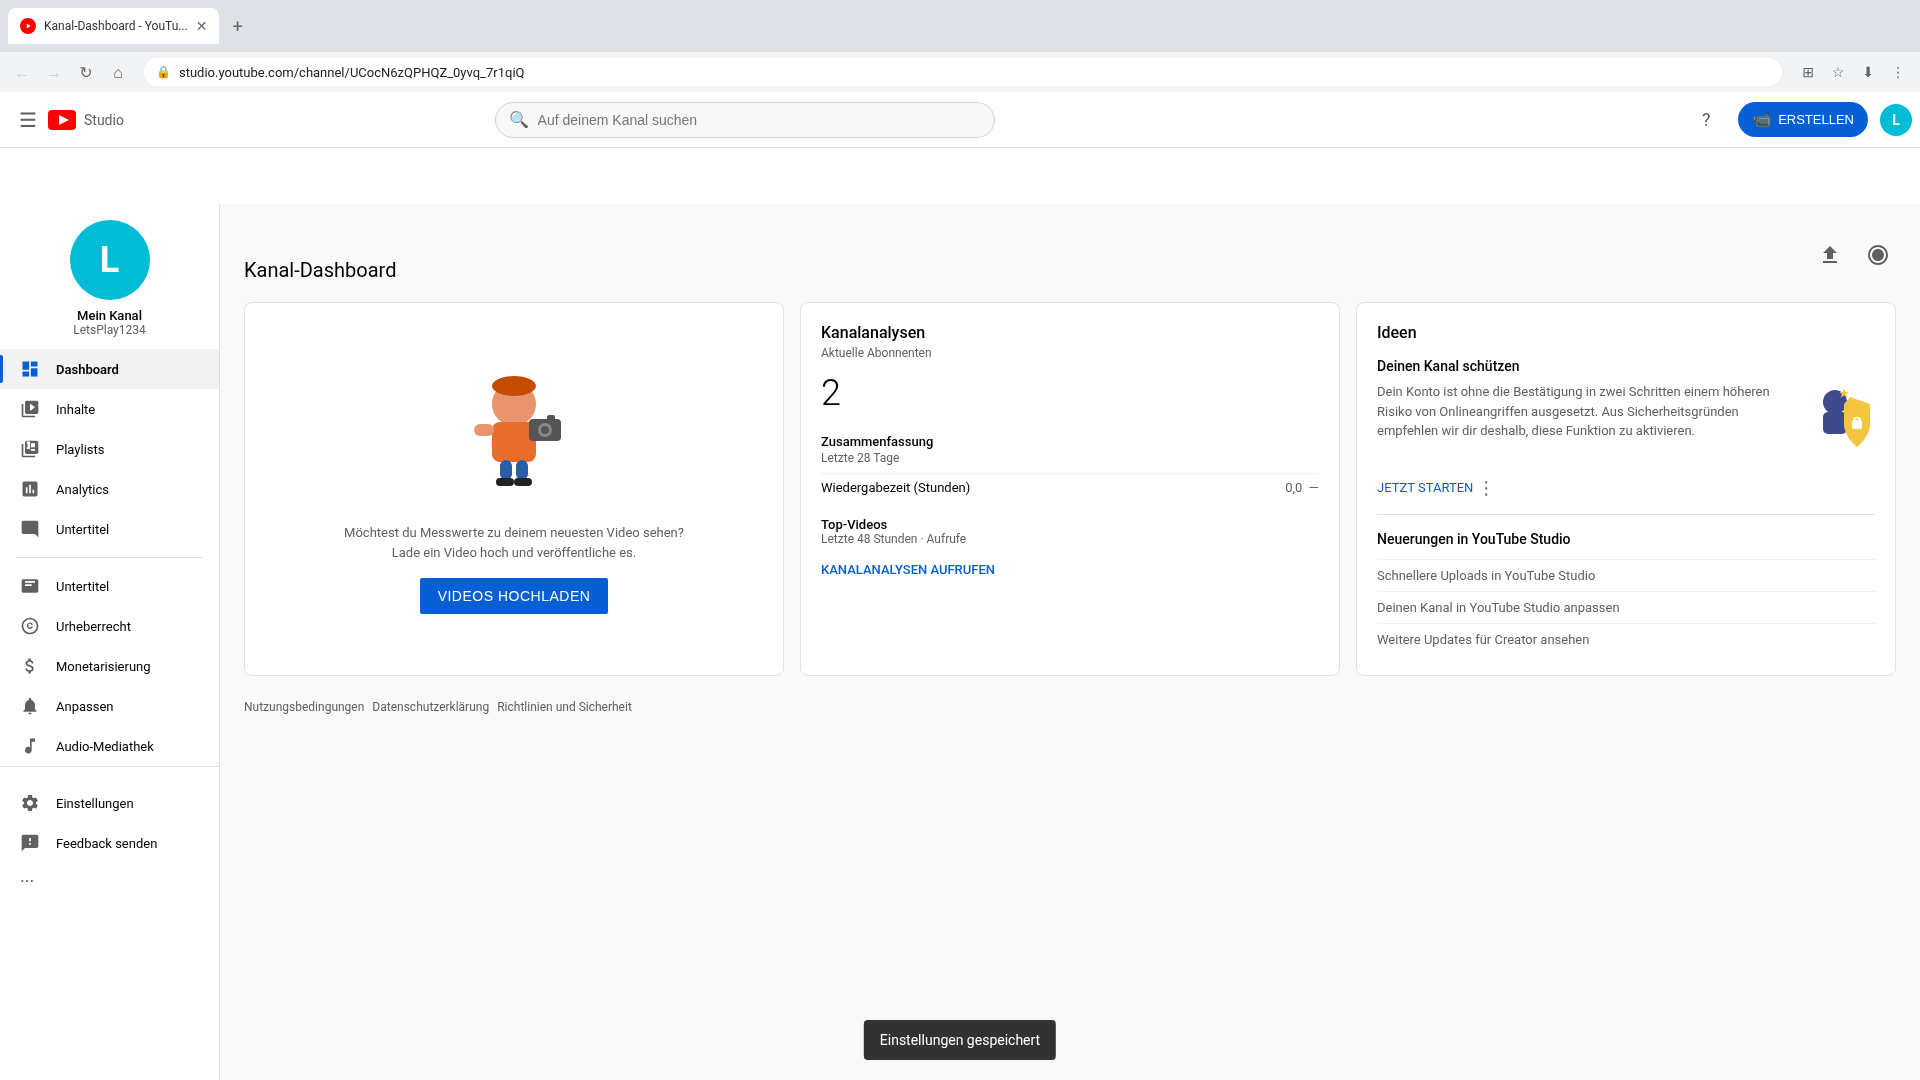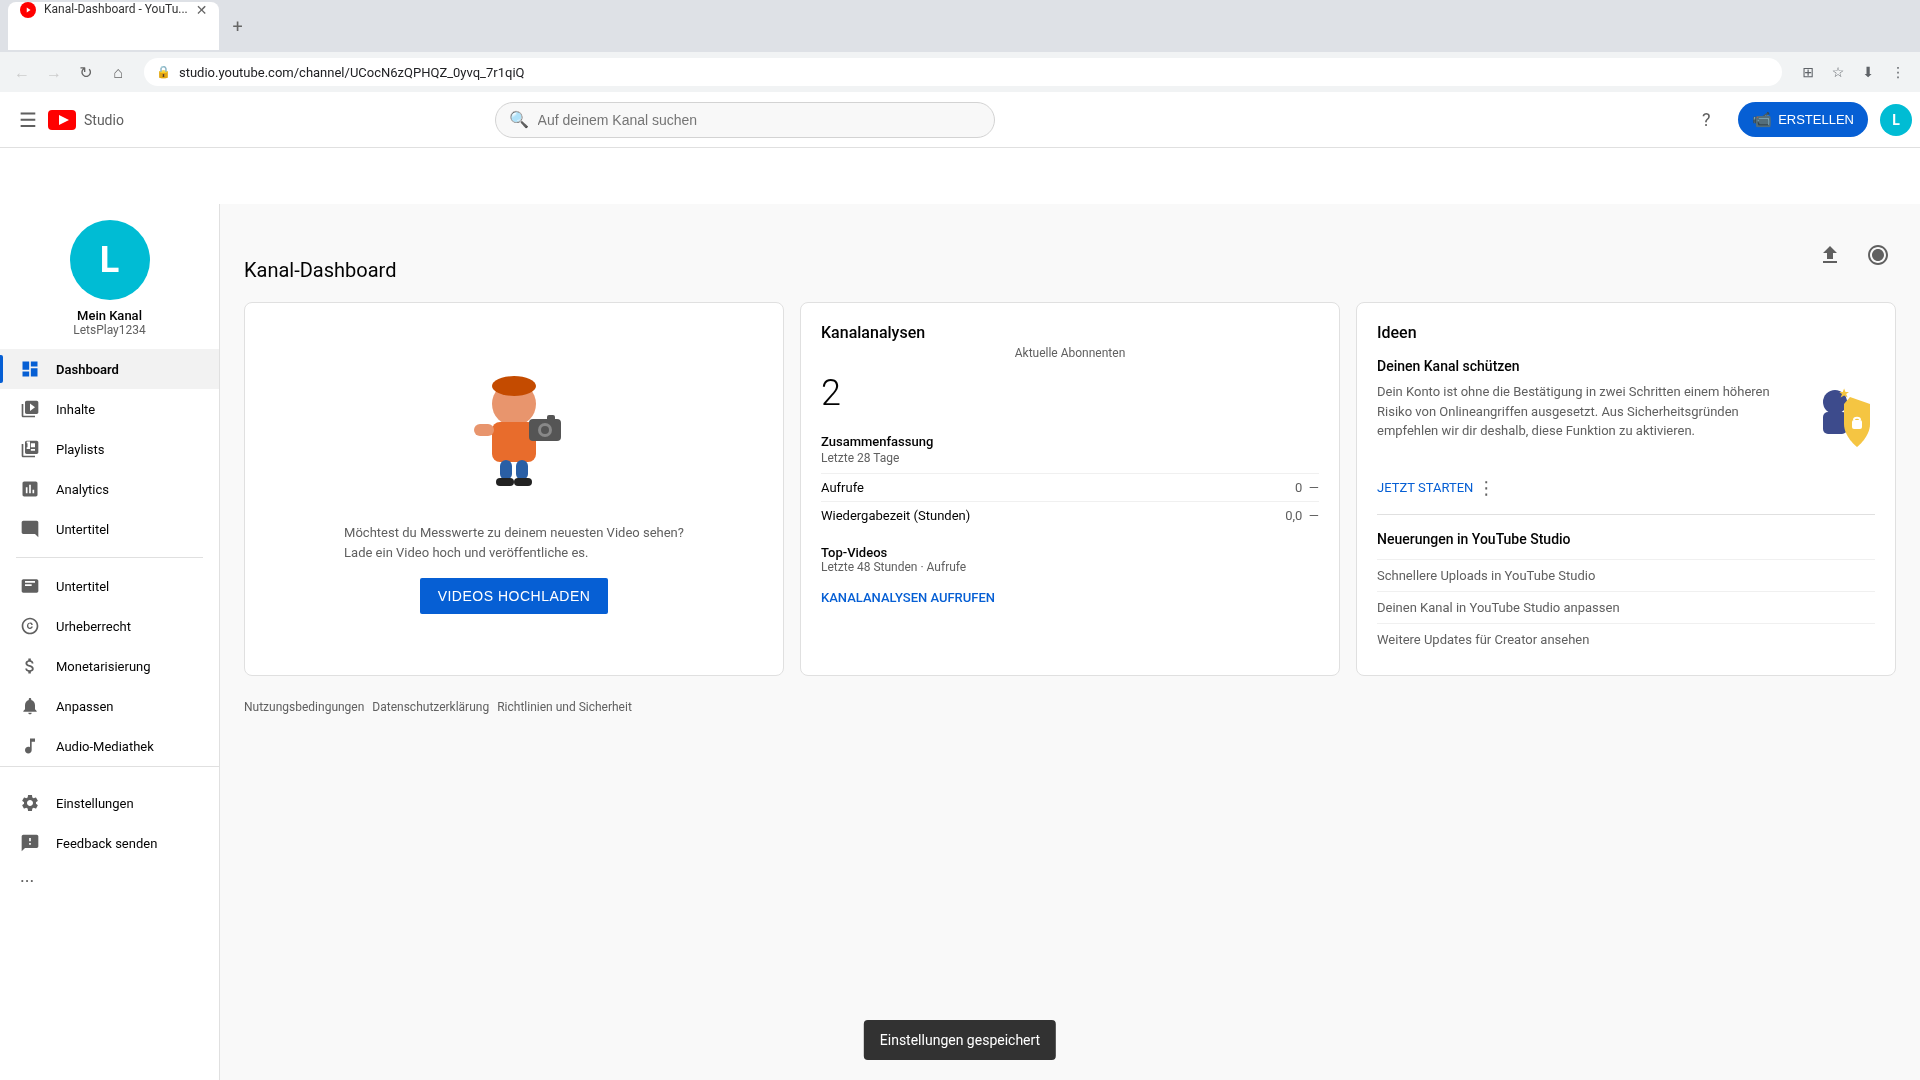--- a/index.html
+++ b/index.html
@@ -1,20 +1,20 @@
 <!DOCTYPE html>
 <html><head>
   <meta charset="utf-8">
   <style>
     * { margin: 0; padding: 0; box-sizing: border-box; }
     body { font-family: 'Roboto', Arial, sans-serif; background: #fff; width: 1920px; height: 1080px; overflow: hidden; font-size: 14px; color: #030303; }
 
     
     .browser-chrome { background: #dee1e6; height: 52px; display: flex; align-items: center; padding: 0 8px; gap: 4px; }
-    .browser-tab { background: #fff; height: 48px; display: flex; padding: 0 12px; gap: 8px; border-radius: 8px 8px 0 0; min-width: 200px; font-size: 13px; }
+    .browser-tab { background: #fff; height: 36px; display: flex; align-items: center; padding: 0 12px; gap: 8px; border-radius: 8px 8px 0 0; min-width: 200px; font-size: 13px; }
     .browser-tab-favicon { width: 16px; height: 16px; background: #ff0000; border-radius: 50%; display: flex; align-items: center; justify-content: center; color: #fff; font-size: 9px; font-weight: bold; }
     .browser-tab-title { flex: 1; font-size: 12px; color: #333; white-space: nowrap; overflow: hidden; text-overflow: ellipsis; max-width: 160px; }
     .browser-tab-close { color: #666; font-size: 14px; cursor: pointer; }
     .browser-tab-new { width: 28px; height: 28px; display: flex; align-items: center; justify-content: center; color: #666; font-size: 18px; }
     .browser-nav { background: #f1f3f4; height: 40px; display: flex; align-items: center; padding: 0 8px; gap: 4px; }
     .nav-btn { width: 28px; height: 28px; display: flex; align-items: center; justify-content: center; color: #666; font-size: 16px; border-radius: 50%; cursor: pointer; }
     .nav-btn.disabled { color: #ccc; cursor: default; }
     .address-bar { flex: 1; height: 28px; background: #fff; border-radius: 14px; display: flex; align-items: center; padding: 0 12px; gap: 8px; font-size: 13px; color: #333; margin: 0 8px; }
     .address-bar .lock-icon { color: #188038; font-size: 12px; }
     .address-bar .url-text { flex: 1; font-size: 13px; color: #202124; }
@@ -57,26 +57,26 @@
     .dashboard-actions { display: flex; gap: 12px; align-items: center; }
     .upload-icon-btn { width: 36px; height: 36px; display: flex; align-items: center; justify-content: center; cursor: pointer; color: #606060; font-size: 20px; border-radius: 50%; }
 
     .dashboard-grid { display: grid; grid-template-columns: 1fr 1fr 1fr; gap: 16px; }
 
     .card { background: #fff; border-radius: 8px; border: 1px solid #e0e0e0; padding: 20px; }
 
     
     .upload-card { display: flex; flex-direction: column; align-items: center; justify-content: center; min-height: 300px; }
     .upload-illustration { margin-bottom: 16px; }
-    .upload-text { font-size: 13px; color: #606060; text-align: left; margin-bottom: 16px; line-height: 1.5; }
+    .upload-text { font-size: 13px; color: #606060; text-align: center; margin-bottom: 16px; line-height: 1.5; }
     .upload-btn { background: #065fd4; color: #fff; border: none; border-radius: 2px; padding: 10px 18px; font-size: 14px; font-weight: 500; cursor: pointer; letter-spacing: 0.5px; }
 
     
     .analytics-card-title { font-size: 16px; font-weight: 500; margin-bottom: 4px; color: #030303; }
-    .analytics-subtitle { font-size: 12px; color: #606060; margin-bottom: 12px; text-align: center; }
+    .analytics-subtitle { font-size: 12px; color: #606060; margin-bottom: 12px; }
     .subscribers-big { font-size: 36px; font-weight: 300; margin-bottom: 20px; }
     .summary-section-title { font-size: 13px; font-weight: 500; margin-bottom: 2px; }
     .summary-period { font-size: 12px; color: #606060; margin-bottom: 8px; }
     .summary-row { display: flex; align-items: center; justify-content: space-between; padding: 6px 0; border-top: 1px solid #f0f0f0; font-size: 13px; }
     .summary-row-label { color: #030303; }
     .summary-row-value { color: #606060; display: flex; align-items: center; gap: 4px; }
     .top-videos-section { margin-top: 16px; }
     .top-videos-title { font-size: 13px; font-weight: 500; }
     .top-videos-subtitle { font-size: 12px; color: #606060; margin-bottom: 4px; }
     .view-analytics-link { color: #065fd4; font-size: 13px; font-weight: 500; cursor: pointer; text-decoration: none; margin-top: 16px; display: block; }
@@ -351,24 +351,20 @@
 
         <div class="card">
           <div class="analytics-card-title">Kanalanalysen</div>
           <div class="analytics-subtitle">Aktuelle Abonnenten</div>
           <div class="subscribers-big">2</div>
 
           <div class="summary-section-title">Zusammenfassung</div>
           <div class="summary-period">Letzte 28 Tage</div>
 
           <div class="summary-row">
-            <span class="summary-row-label">Aufrufe</span>
-            <span class="summary-row-value">0 &nbsp;—</span>
-          </div>
-          <div class="summary-row">
             <span class="summary-row-label">Wiedergabezeit (Stunden)</span>
             <span class="summary-row-value">0,0 &nbsp;—</span>
           </div>
 
           <div class="top-videos-section">
             <div class="top-videos-title">Top-Videos</div>
             <div class="top-videos-subtitle">Letzte 48 Stunden · Aufrufe</div>
           </div>
 
           <a class="view-analytics-link">KANALANALYSEN AUFRUFEN</a>

